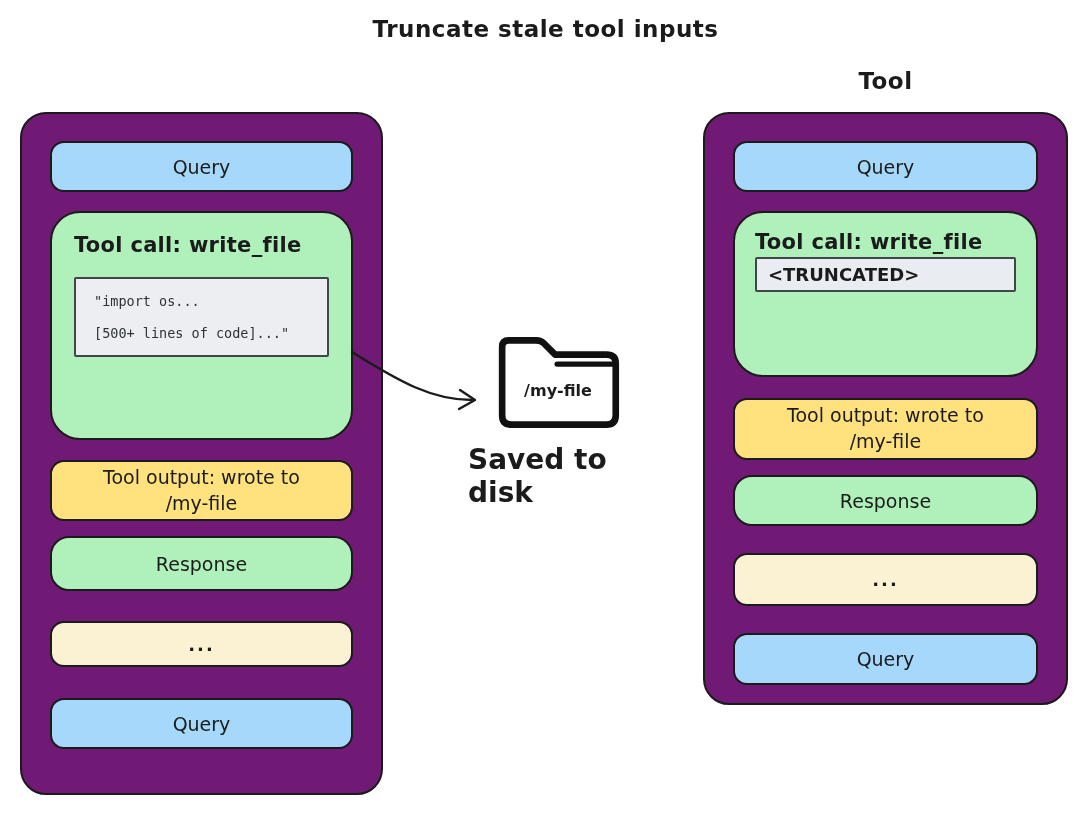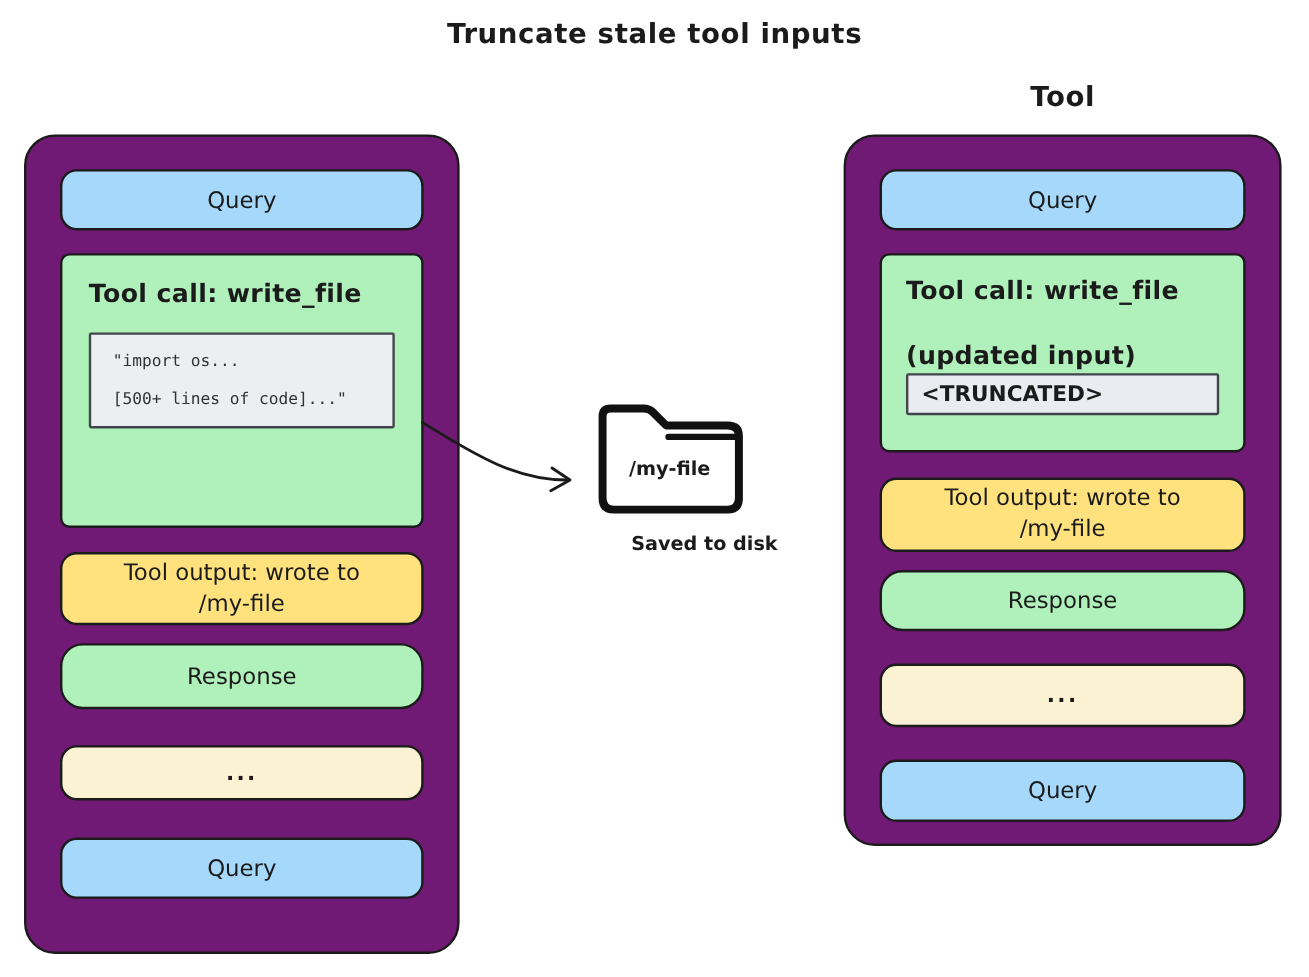--- a/index.html
+++ b/index.html
@@ -30,21 +30,21 @@
     border:2px solid #1b1b1b; border-radius:14px;
     display:flex; align-items:center; justify-content:center;
     font-size:19px; text-align:center; flex:none;
   }
   .blue   { background:#a5d8fa; }
   .greenb { background:#b0f0bb;border-radius:19px; }
   .yellow { background:#ffe27e; }
   .cream  { background:#fbf2d4; }
 
   .toolcall {
-    border:2px solid #1b1b1b; border-radius:8px; background:#b0f0bb;
+    border:2px solid #1b1b1b; border-radius:30px; background:#b0f0bb;
     flex:none; text-align:left;
   }
   .tc-inner-l { padding:20px 22px 0 22px; }
   .tc-inner-r { padding:17px 20px 0 20px; }
   .tc-title { font-size:21px; font-weight:600; letter-spacing:0.3px; }
   .tc-sub   { font-size:21px; font-weight:600; letter-spacing:0.3px; margin-top:34px; }
 
   .codebox {
     margin-top:20px; background:#eceef1; border:2px solid #41464c; border-radius:2px;
     padding:14px 18px; font-family:"DejaVu Sans Mono", monospace;
@@ -79,22 +79,22 @@
 
   .arrow-svg { position:absolute; left:348px; top:338px; width:140px; height:80px; }
 
   .folder { position:absolute; left:487px; top:333px; width:142px; height:101px; }
   .folder svg { position:absolute; inset:0; width:100%; height:100%; }
   .folder-label {
     position:absolute; left:0; right:0; top:48px; text-align:center;
     font-size:16px; font-weight:600;
   }
   .disk-caption {
-    position:absolute; left:468px; top:443px; width:180px; text-align:right;
-    font-size:16px; font-weight:600;
+    position:absolute; left:468px; top:443px; width:180px; text-align:left;
+    font-size:28px; font-weight:600;
   }
 </style>
 </head>
 <body>
 
 <div class="canvas">
 
   <div class="title">Truncate stale tool inputs</div>
   <div class="col-label after-label">Tool</div>
 
@@ -145,21 +145,20 @@
   <div class="disk-caption">Saved to disk</div>
 
   <div class="panel after-panel">
     <div class="box blue a-r1">
       <span>Query</span>
     </div>
 
     <div class="toolcall a-tc">
       <div class="tc-inner-r">
         <div class="tc-title">Tool call: write_file</div>
-        <div class="tc-sub" style="margin-top:30px;">(updated input)</div>
         <div class="truncbox">
           <span>&lt;TRUNCATED&gt;</span>
         </div>
       </div>
     </div>
 
     <div class="box yellow a-r3">
       <span class="wrap240">Tool output: wrote to /my-file</span>
     </div>
 

